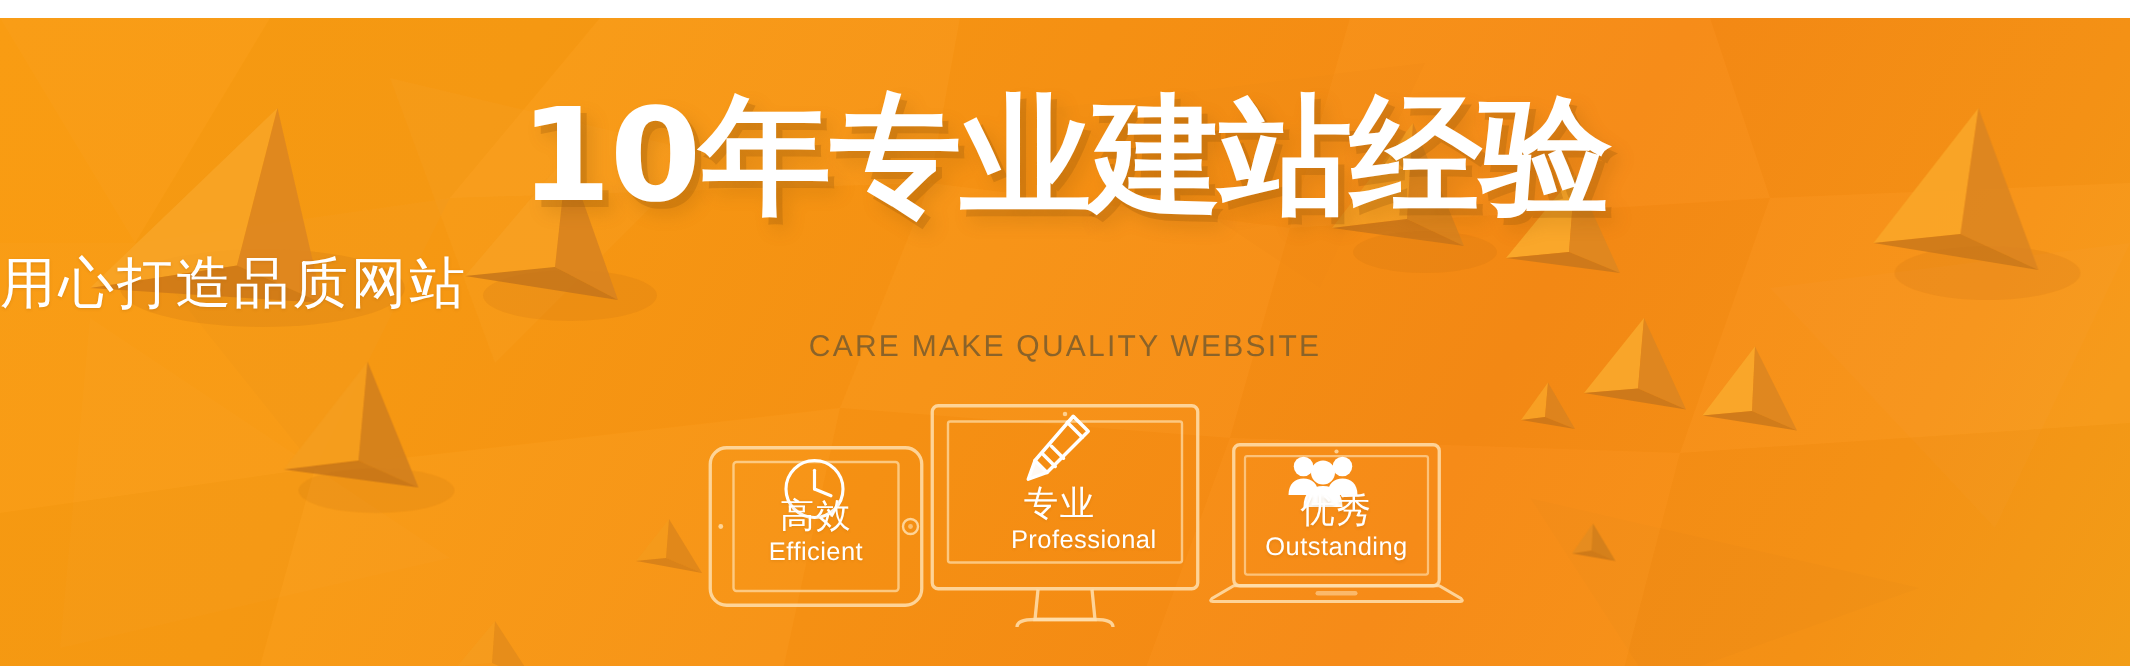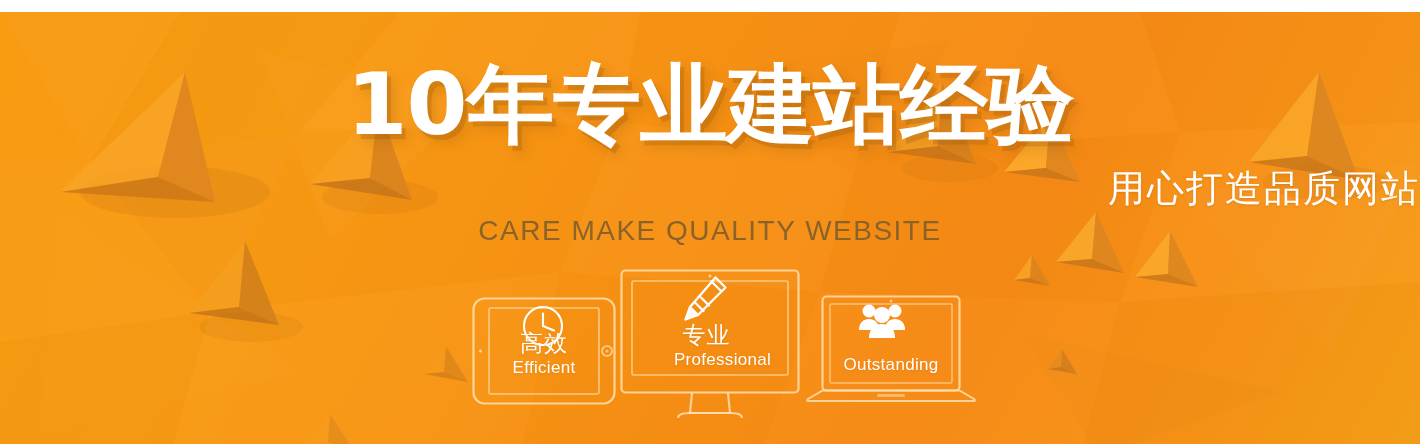--- a/index.html
+++ b/index.html
@@ -30,31 +30,31 @@
     font-size:86px;
     line-height:92px;
     letter-spacing:-1px;
     color:#ffffff;
     text-shadow:4px 5px 0 rgba(160,92,10,.30), 7px 8px 12px rgba(140,80,8,.22);
     white-space:nowrap;
     transform:scaleX(1.02);
   }
   .sub-cn{
     position:absolute;left:0;right:0;top:155px;
-    text-align:right;
+    text-align:left;
     font-size:37px;line-height:44px;
     font-weight:400;
     color:#ffffff;
     letter-spacing:2px;
     text-shadow:0 1px 2px rgba(150,88,10,.25);
   }
   .sub-en{
     position:absolute;left:0;right:0;top:203px;
     text-align:center;
-    font-size:28px;line-height:32px;
+    font-size:20px;line-height:32px;
     font-weight:400;
     color:#8B6329;
     letter-spacing:1.5px;
   }
 
   
   .devices{position:absolute;left:0;top:255px;width:1420px;height:160px;}
   .device{position:absolute;}
   .device svg{display:block;overflow:visible;}
   .dev-label{
@@ -287,16 +287,17 @@
         <g fill="#FFFFFF">
           <circle cx="11" cy="9" r="6.5"></circle>
           <path d="M1,28 C1,20.5 5.5,17 11,17 C16.5,17 21,20.5 21,28 Z"></path>
           <circle cx="37" cy="9" r="6.5"></circle>
           <path d="M27,28 C27,20.5 31.5,17 37,17 C42.5,17 47,20.5 47,28 Z"></path>
           <circle cx="24" cy="13" r="8"></circle>
           <path d="M11,36 C11,26.5 16.5,22 24,22 C31.5,22 37,26.5 37,36 Z"></path>
         </g>
       </svg>
     </div>
+    <div class="dev-label dev-cn" id="laptop-cn">优秀</div>
     <div class="dev-label dev-en" id="laptop-en">Outstanding</div>
 
   </div>
 </div>
 
 </body></html>

